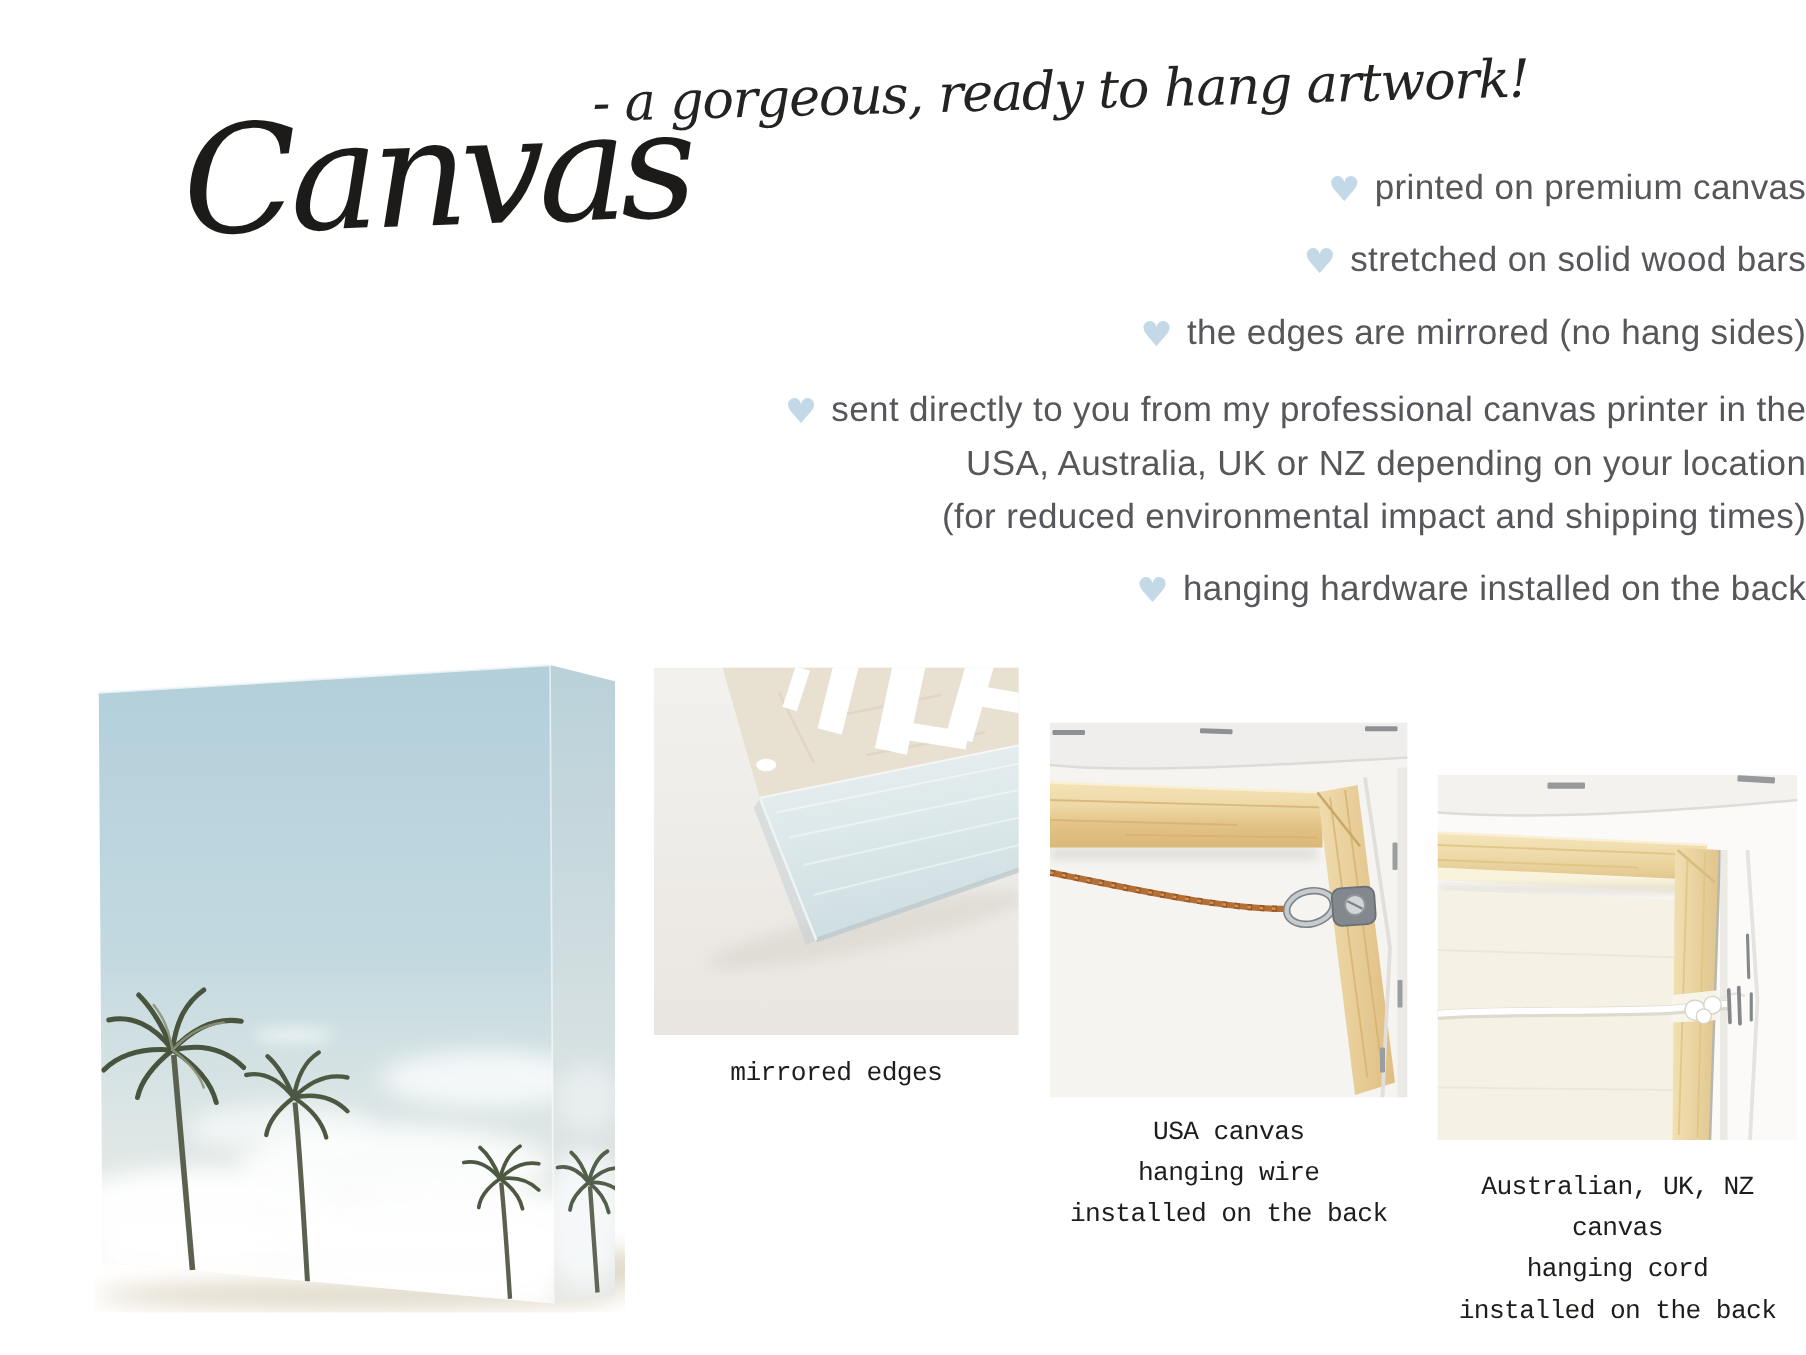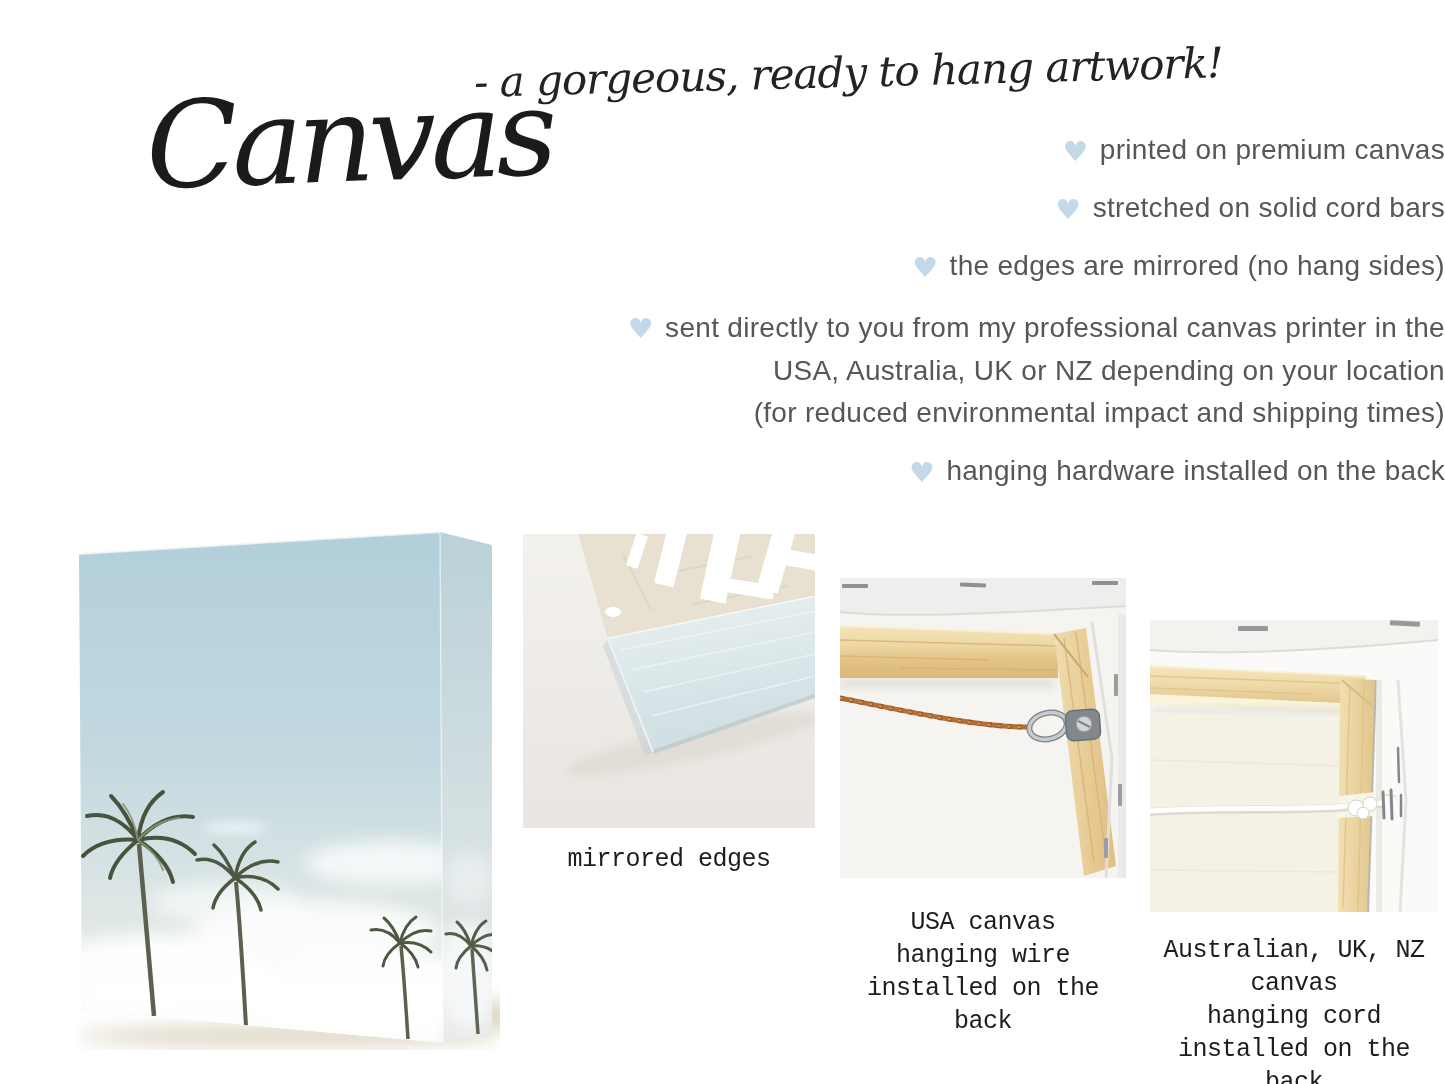--- a/index.html
+++ b/index.html
@@ -29,42 +29,42 @@
     font-family:"DejaVu Sans",sans-serif;font-size:29px;margin-right:11px;
     vertical-align:-2px;display:inline-block;transform:scaleY(.95);
   }
   
   figure{margin:0;padding:0;position:absolute;}
   .hero{left:75px;top:518px;width:425px;height:532px;}
   .fig2{left:523px;top:534px;width:292px;}
   .fig3{left:840px;top:578px;width:286px;}
   .fig4{left:1150px;top:620px;width:288px;}
   .cap{
-    font-family:"Liberation Mono",monospace;font-size:25px;line-height:33px;
+    font-family:"Liberation Mono",monospace;font-size:21px;line-height:33px;
     letter-spacing:-.5px;color:#1d1d1b;text-align:center;white-space:pre-line;
   }
   .fig2 .cap{margin-top:15px;}
-  .fig3 .cap{margin-top:28px;}
+  .fig3 .cap{margin-top:12px;}
   .fig4 .cap{margin-top:22px;}
   svg{display:block;}
 </style>
 </head>
 <body>
 
 <div class="page">
 
   <h1 class="script title">Canvas</h1>
   <div class="script tagline">- a gorgeous, ready to hang artwork!</div>
 
   <div class="features">
     <div class="feature">
       <span class="heart" style="color:#c3d9e8">♥</span><span class="txt">printed on premium canvas</span>
     </div>
     <div class="feature">
-      <span class="heart" style="color:#c3d9e8">♥</span><span class="txt">stretched on solid cord bars</span>
+      <span class="heart" style="color:#c3d9e8">♥</span><span class="txt">stretched on solid wood bars</span>
     </div>
     <div class="feature">
       <span class="heart" style="color:#c3d9e8">♥</span><span class="txt">the edges are mirrored (no hang sides)</span>
     </div>
     <div class="feature long">
       <span class="heart" style="color:#c3d9e8">♥</span><span class="txt">sent directly to you from my professional canvas printer in the
 USA, Australia, UK or NZ depending on your location
 (for reduced environmental impact and shipping times)</span>
     </div>
     <div class="feature">

